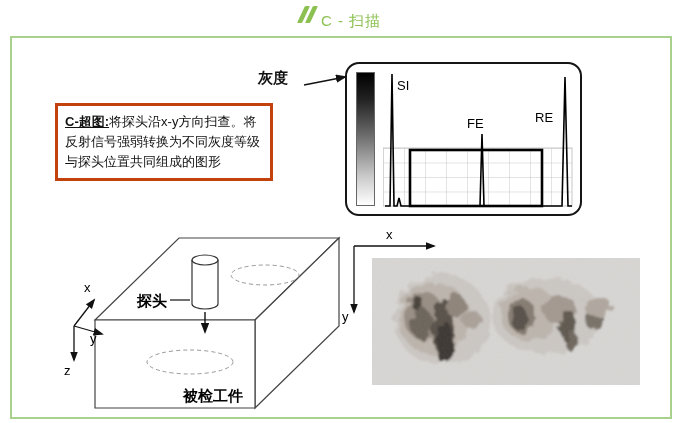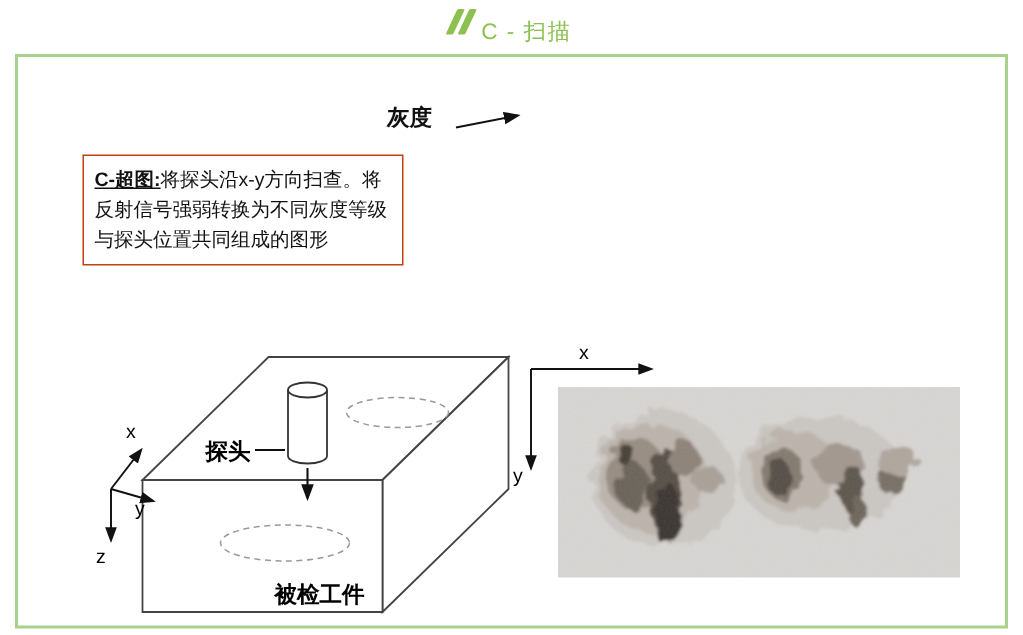--- a/index.html
+++ b/index.html
@@ -13,21 +13,21 @@
   }
   .header{
     position:absolute;top:5px;left:0;width:100%;
     display:flex;justify-content:center;align-items:flex-start;gap:7px;
   }
   .qmark{display:inline-flex;gap:3px;transform:skewX(-25deg);margin-top:1px;}
   .qmark i{display:block;width:5px;height:17px;background:var(--accent,#8cc152);border-radius:1px;}
   .title{color:var(--accent,#8cc152);font-size:15px;margin-top:7px;letter-spacing:1px;}
   .note{
     position:absolute;left:55px;top:103px;width:198px;
-    border:1px solid #c2410c;padding:6px 7px;font-size:13px;line-height:1.55;background:#fff;
+    border:3px solid #c2410c;padding:6px 7px;font-size:13px;line-height:1.55;background:#fff;
   }
   .note-title{font-weight:bold;text-decoration:underline;}
   .huidu{position:absolute;left:258px;top:69px;font-size:15px;font-weight:bold;}
   .abs{position:absolute;}
   .panel{
     position:absolute;left:345px;top:62px;width:233px;height:150px;
     border:2px solid #151515;border-radius:14px;background:#fff;
   }
   .gbar{
     position:absolute;left:9px;top:8px;width:17px;height:132px;border:1px solid #666;
@@ -62,20 +62,36 @@
   <div class="huidu">灰度</div>
   <svg class="abs" style="left:258px;top:62px" width="96" height="34">
     <defs>
       <marker id="ahA" markerWidth="9" markerHeight="8" refX="6.5" refY="3" orient="auto">
         <path d="M0,0 L8,3 L0,6 Z" fill="#111"></path>
       </marker>
     </defs>
     <line x1="46" y1="23" x2="87" y2="15" stroke="#111" stroke-width="1.4" marker-end="url(#ahA)"></line>
   </svg>
 
+  <div class="panel">
+    <div class="gbar"></div>
+    <svg class="plot" width="190" height="140" viewBox="0 0 190 140">
+      <defs>
+        <pattern id="grid" width="21" height="14.5" patternUnits="userSpaceOnUse" x="0" y="78">
+          <path d="M21,0 H0 V14.5" fill="none" stroke="#c7c7c7" stroke-width="1"></path>
+        </pattern>
+      </defs>
+      <rect x="0" y="78" width="189" height="58" fill="url(#grid)" stroke="#c7c7c7"></rect>
+      <rect x="27" y="80" width="132" height="56" fill="none" stroke="#000" stroke-width="2.6"></rect>
+      <path d="M2,136 H7 L9,4 L11,136 H14 L16,128 L18,136 H97 L99,64 L101,136 H179 L182,7 L185,136 H189" fill="none" stroke="#000" stroke-width="1.6"></path>
+      <text x="14" y="20" font-size="13">SI</text>
+      <text x="84" y="58" font-size="13">FE</text>
+      <text x="152" y="52" font-size="13">RE</text>
+    </svg>
+  </div>
 
   <svg class="abs" style="left:40px;top:228px" width="310" height="185" viewBox="0 0 310 185">
     <defs>
       <marker id="ahB" markerWidth="9" markerHeight="8" refX="6.5" refY="3" orient="auto">
         <path d="M0,0 L8,3 L0,6 Z" fill="#111"></path>
       </marker>
     </defs>
 
     <path d="M55,92 L139,10 L299,10 L215,92 Z" fill="#fff" stroke="#444" stroke-width="1.2"></path>
     <path d="M215,92 L299,10 L299,98 L215,180 Z" fill="#fff" stroke="#444" stroke-width="1.2"></path>

